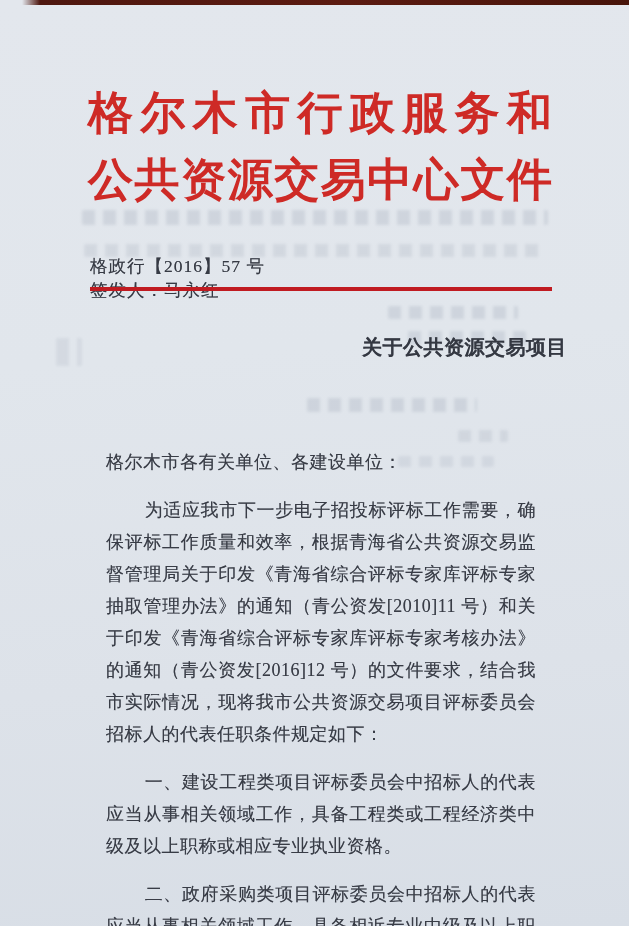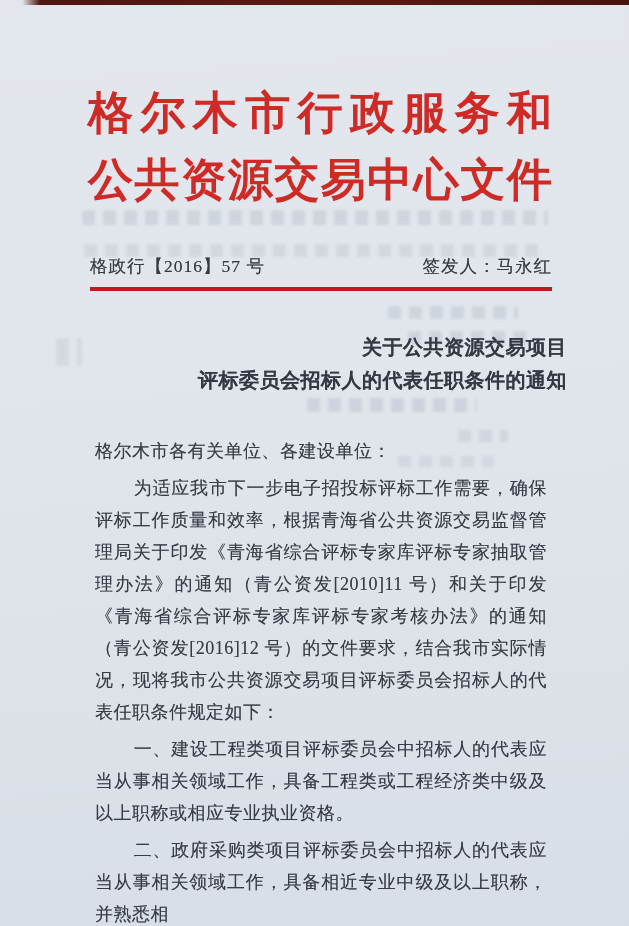--- a/index.html
+++ b/index.html
@@ -27,40 +27,41 @@
     display:flex;justify-content:space-between;
     font-size:45px;line-height:50px;
   }
   .red-header-line+.red-header-line{margin-top:17px;}
   
   .doc-meta{
     position:absolute;top:254px;left:90px;width:462px;
     display:flex;justify-content:space-between;align-items:baseline;
     font-size:17.5px;color:#363a44;letter-spacing:1px;
     text-shadow:0 0 0.5px rgba(54,58,68,.55);
+    flex-direction:column;
   }
   .red-rule{
     position:absolute;top:287px;left:90px;width:462px;height:3.5px;
     background:#c01b21;
   }
   
   .doc-title{
     position:absolute;top:331px;left:75px;width:492px;
     text-align:right;color:#343842;font-weight:bold;
     font-size:20px;line-height:33px;letter-spacing:0.5px;
     text-shadow:0 0 0.5px rgba(52,56,66,.6);
   }
   
   .doc-body{
     position:absolute;top:430px;left:90px;width:462px;
     font-size:18px;line-height:32px;letter-spacing:0.5px;
     color:#383c46;text-align:justify;
     text-shadow:0 0 0.6px rgba(56,60,70,.5);
   }
-  .doc-body p{margin:5px;text-indent:2.15em;}
+  .doc-body p{margin:16px;text-indent:2.15em;}
   .doc-body p.salutation{text-indent:0;}
   
   .ghost{
     position:absolute;
     background:repeating-linear-gradient(90deg,#68748a 0 13px,transparent 13px 21px);
     opacity:.15;filter:blur(1.8px);border-radius:2px;
   }
   .g1{top:210px;left:82px;width:466px;height:15px;}
   .g2{top:244px;left:84px;width:462px;height:13px;opacity:.12;}
   .g3{top:306px;left:388px;width:130px;height:13px;}
@@ -114,21 +115,20 @@
 
   <div class="doc-meta">
     <span>格政行【2016】57 号</span>
     <span>签发人：马永红</span>
   </div>
 
   <div class="red-rule"></div>
 
   <div class="doc-title">
     <div>关于公共资源交易项目</div>
-    <div>评标委员会招标人的代表任职条件的通知</div>
   </div>
 
   <div class="doc-body">
     <p class="salutation">格尔木市各有关单位、各建设单位：</p>
     <p>为适应我市下一步电子招投标评标工作需要，确保评标工作质量和效率，根据青海省公共资源交易监督管理局关于印发《青海省综合评标专家库评标专家抽取管理办法》的通知（青公资发[2010]11 号）和关于印发《青海省综合评标专家库评标专家考核办法》的通知（青公资发[2016]12 号）的文件要求，结合我市实际情况，现将我市公共资源交易项目评标委员会招标人的代表任职条件规定如下：</p>
     <p>一、建设工程类项目评标委员会中招标人的代表应当从事相关领域工作，具备工程类或工程经济类中级及以上职称或相应专业执业资格。</p>
     <p>二、政府采购类项目评标委员会中招标人的代表应当从事相关领域工作，具备相近专业中级及以上职称，并熟悉相</p>
   </div>
 
 </div>

